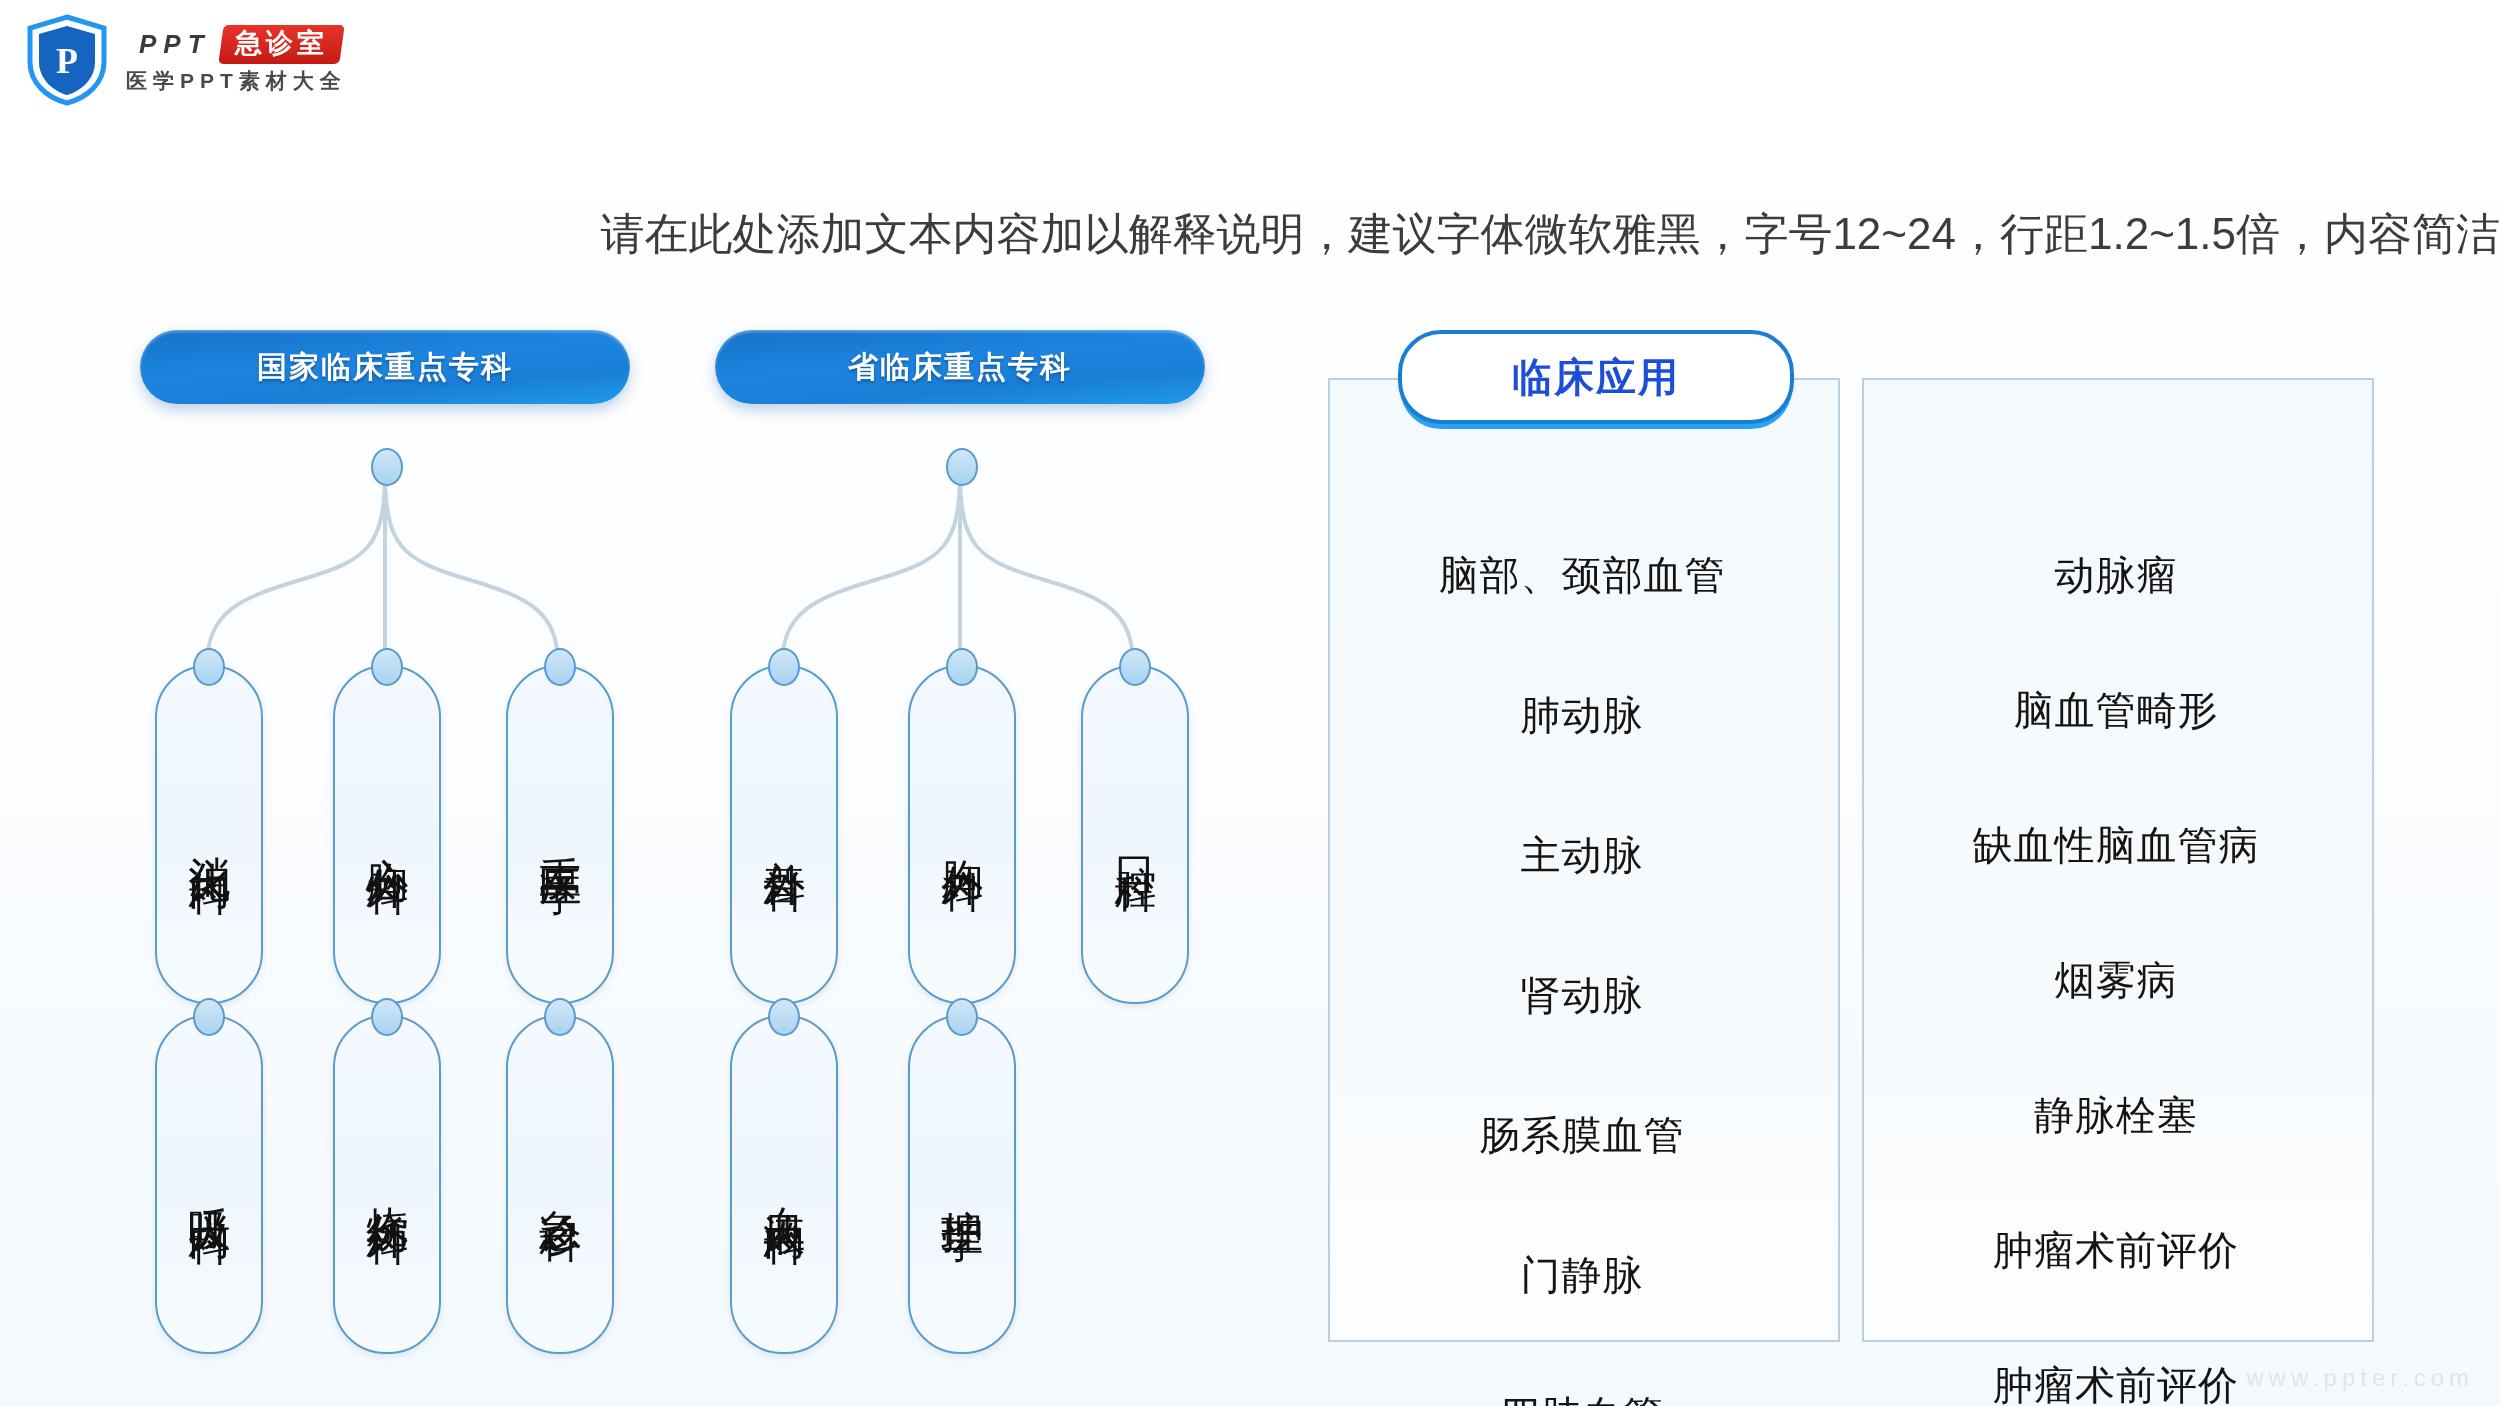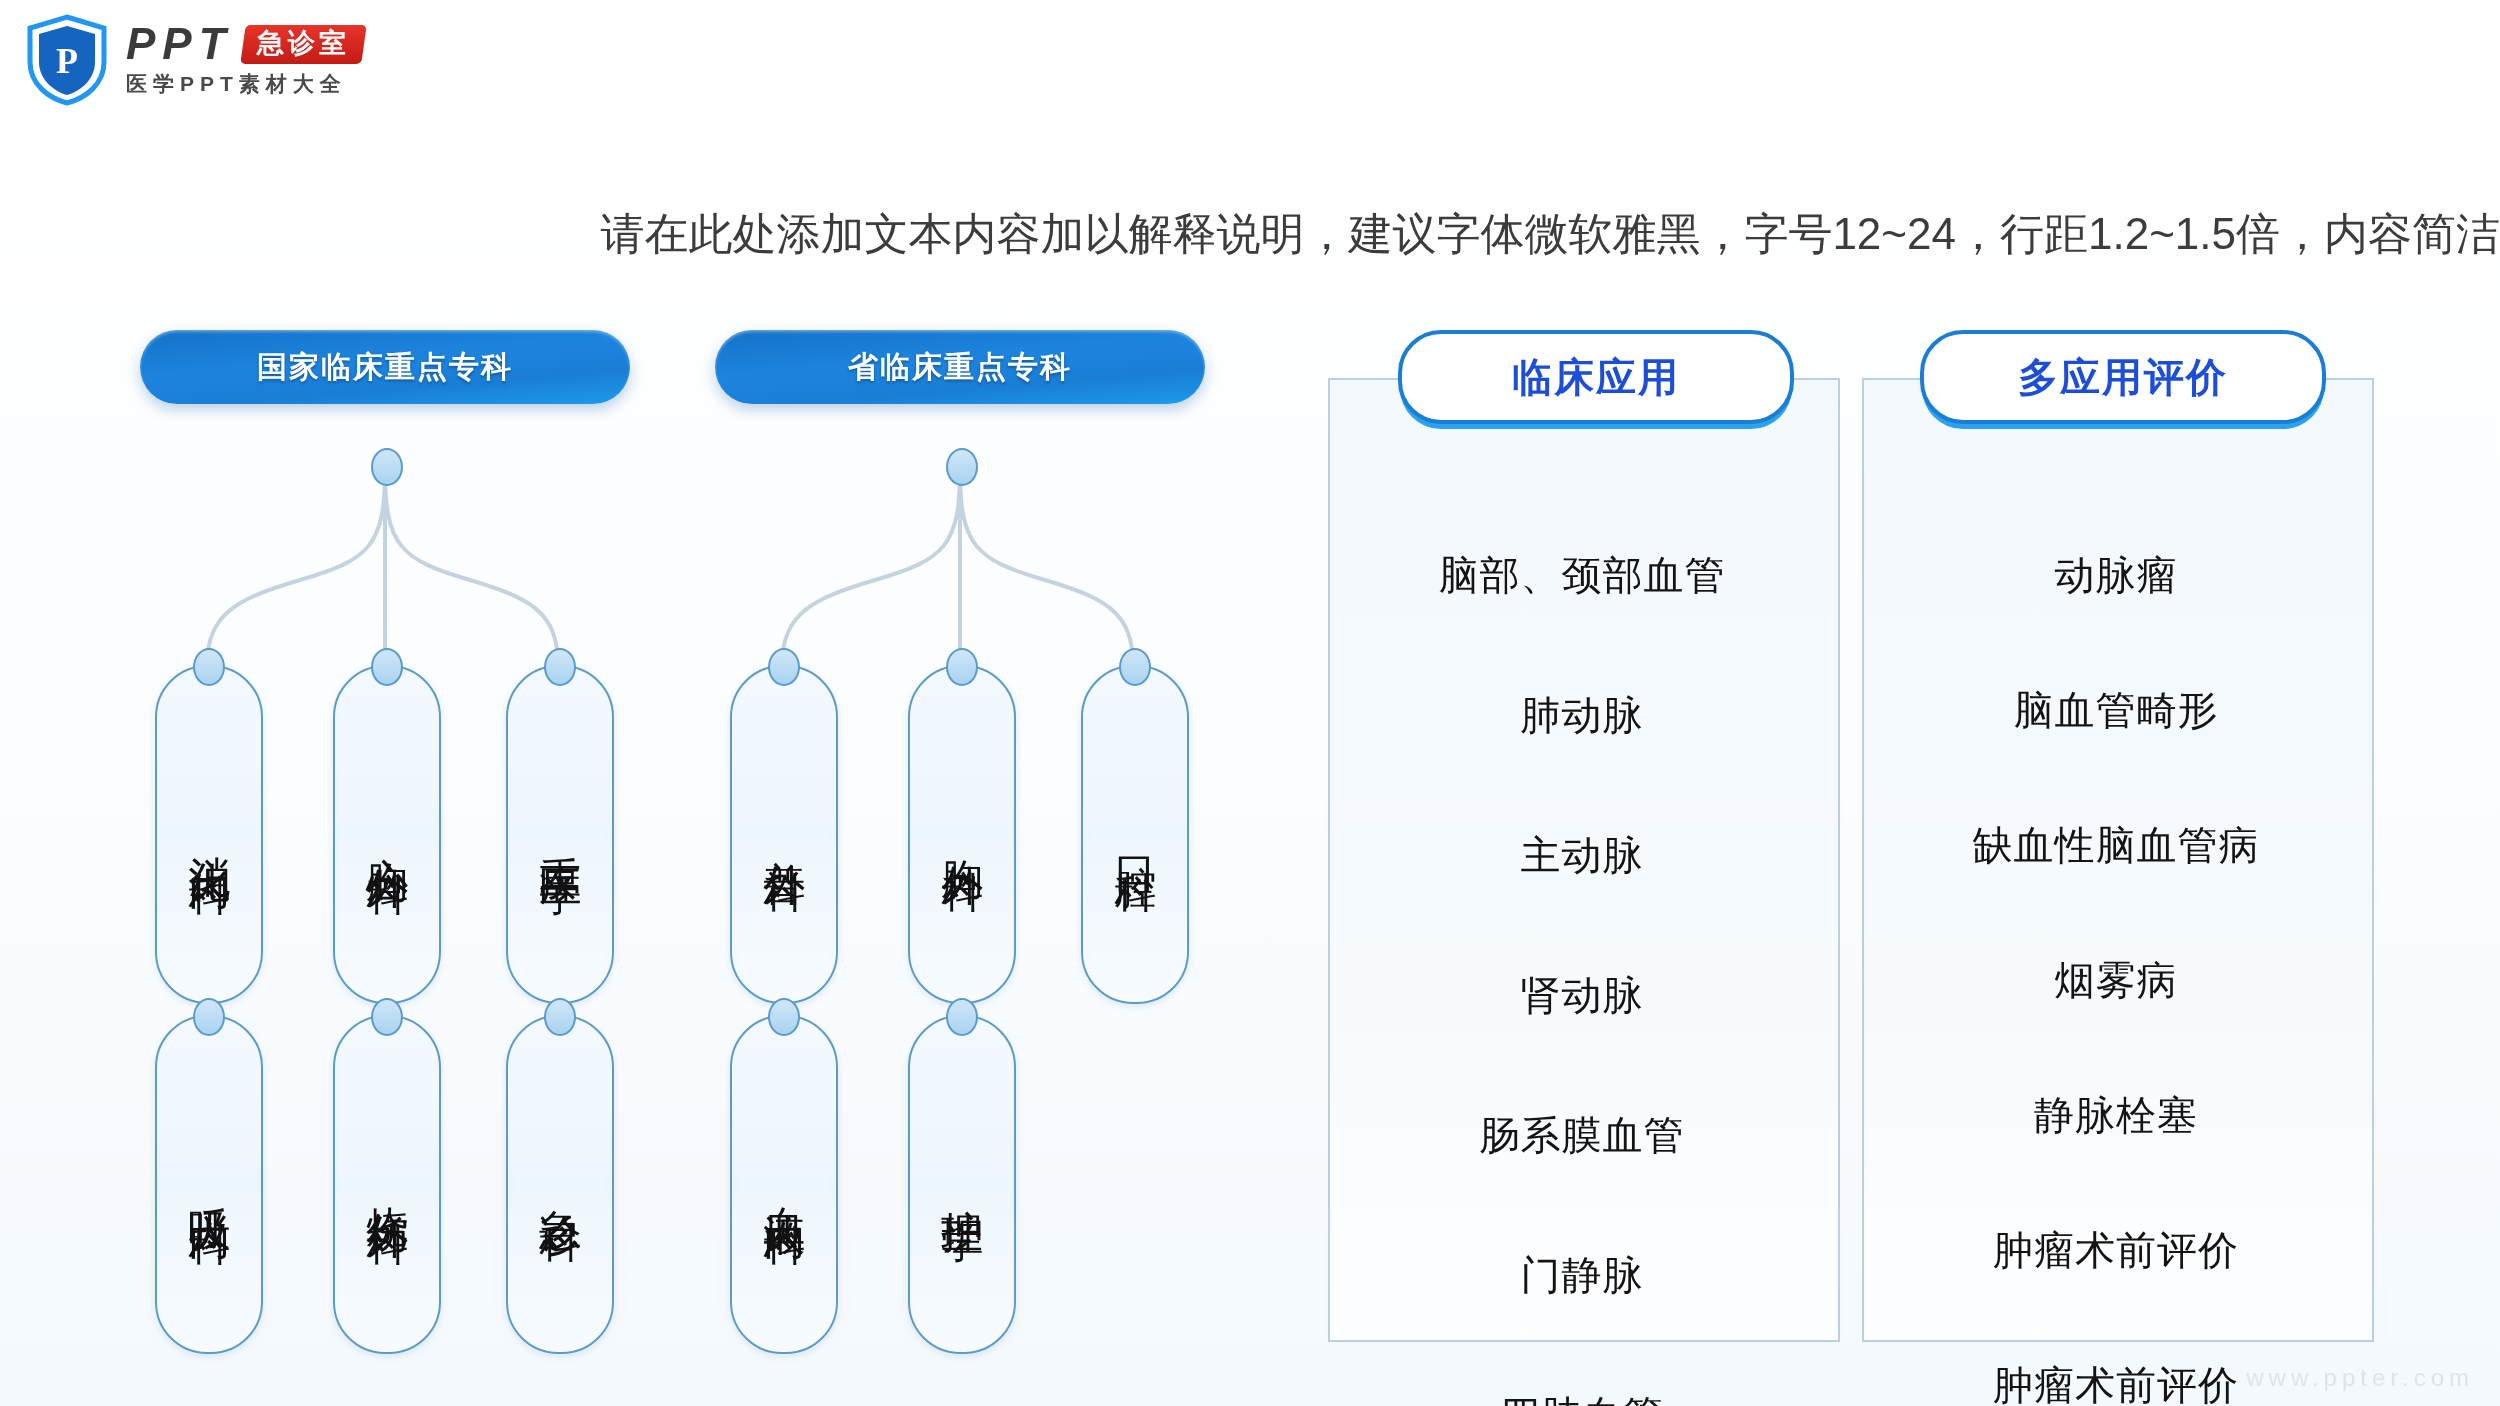--- a/index.html
+++ b/index.html
@@ -10,21 +10,21 @@
     overflow:hidden;
     position:relative;
   }
   .slide{position:absolute;inset:0;background:linear-gradient(180deg,#ffffff 0%,#fbfdff 55%,#f4f9fd 100%);}
 
   
   .logo{position:absolute;left:26px;top:14px;display:flex;align-items:center;gap:18px;}
   .shield{width:82px;height:92px;position:relative;}
   .logo-text{display:flex;flex-direction:column;justify-content:center;gap:4px;}
   .logo-row1{display:flex;align-items:center;gap:10px;}
-  .ppt-word{font-size:44px;font-weight:bold;font-style:italic;letter-spacing:7px;color:#3b3b3b;line-height:1;}
+  .ppt-word{font-size:26px;font-weight:bold;font-style:italic;letter-spacing:7px;color:#3b3b3b;line-height:1;margin-left:13px;}
   .badge{background:linear-gradient(180deg,#e8342b 0%,#c31b14 100%);color:#fff;font-size:27px;font-weight:bold;
          letter-spacing:4px;padding:4px 14px 5px 14px;border-radius:5px;transform:skewX(-8deg);line-height:1.1;}
   .badge span{display:inline-block;transform:skewX(8deg);}
   .logo-row2{font-size:21px;letter-spacing:6px;color:#4a4a4a;font-weight:bold;}
 
   
   .title{position:absolute;top:38px;left:0;width:2500px;text-align:center;font-size:74px;font-weight:bold;
          color:#4a4a4a;letter-spacing:4px;line-height:1.1;}
   .subtitle{position:absolute;top:205px;left:0;width:2500px;text-align:right;font-size:44px;color:#3c3c3c;letter-spacing:0px;}
   .head-pill{
@@ -136,21 +136,20 @@
     <div class="item">脑部、颈部血管</div>
     <div class="item">肺动脉</div>
     <div class="item">主动脉</div>
     <div class="item">肾动脉</div>
     <div class="item">肠系膜血管</div>
     <div class="item">门静脉</div>
     <div class="item">四肢血管</div>
   </div>
 
   <div class="panel" style="left:1862px;top:378px;width:508px;height:960px;"></div>
-  <div class="panel-title" style="left:1920px;top:330px;width:398px;">多应用评价</div>
   <div class="panel-list" style="left:1862px;top:555px;width:508px;gap:95px;">
     <div class="item">动脉瘤</div>
     <div class="item">脑血管畸形</div>
     <div class="item">缺血性脑血管病</div>
     <div class="item">烟雾病</div>
     <div class="item">静脉栓塞</div>
     <div class="item">肿瘤术前评价</div>
     <div class="item">肿瘤术前评价</div>
   </div>
 

